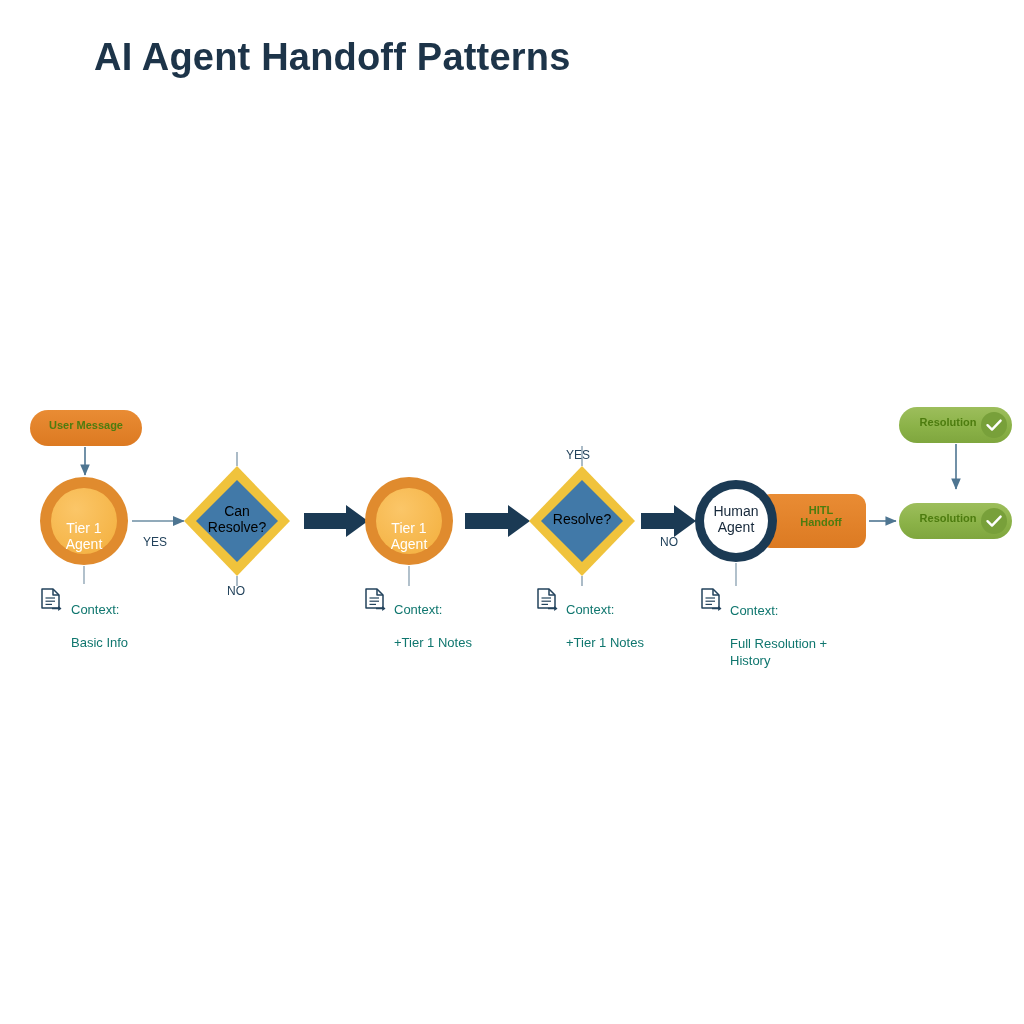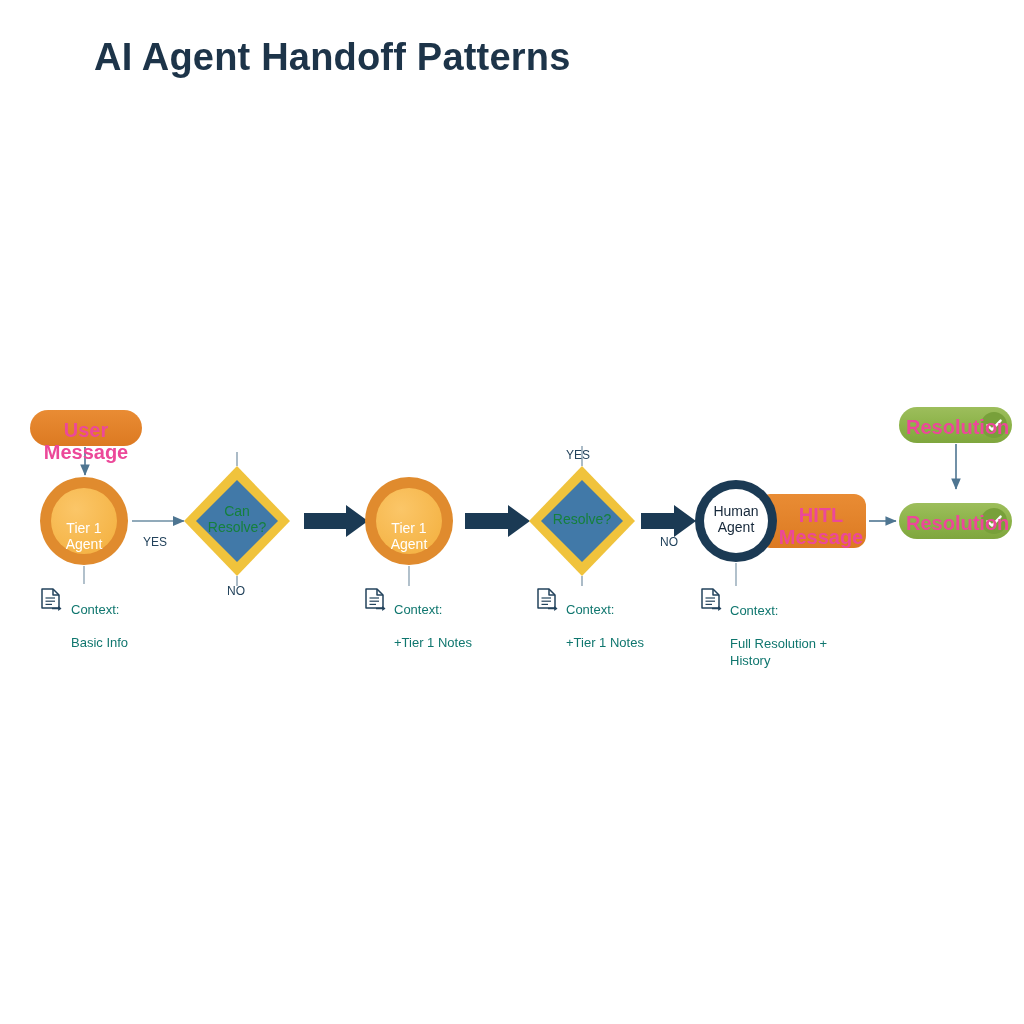--- a/index.html
+++ b/index.html
@@ -45,41 +45,41 @@
   
   .node-label {
     position: absolute;
     text-align: center;
     line-height: 1.12;
     pointer-events: none;
     white-space: pre-line;
   }
 
   .pill-label {
-    color: #ec4899;
-    font-size: 20px;
+    color: #4d7c0f;
+    font-size: 11px;
     font-weight: 600;
   }
 
   .circle-label-light {
     color: #ffffff;
     font-size: 14px;
     font-weight: 500;
     margin-top: 17px;
   }
 
   .circle-label-dark {
     color: #16283a;
     font-size: 14px;
     font-weight: 500;
     text-align: center;
   }
 
   .diamond-label {
-    color: #15803d;
+    color: #000000;
     font-size: 14px;
     font-weight: 500;
   }
 
   .edge-label {
     position: absolute;
     color: #23435c;
     font-size: 12px;
     font-weight: 400;
     white-space: nowrap;
@@ -252,21 +252,21 @@
 
   <div class="node-label circle-label-light" style="left:348px; top:504px; width:90px;">Tier 1
 Agent</div>
 
   <div class="node-label diamond-label" style="left:521px; top:512px; width:90px;">Resolve?</div>
 
   <div class="node-label circle-label-dark" style="left:675px; top:504px; width:90px;">Human
 Agent</div>
 
   <div class="node-label pill-label" style="left:760px; top:504px; width:90px;">HITL
-Message</div>
+Handoff</div>
 
   <div class="node-label pill-label" style="left:890px; top:416px; width:84px; text-align:center;">Resolution</div>
 
   <div class="node-label pill-label" style="left:890px; top:512px; width:84px; text-align:center;">Resolution</div>
 
   <div class="edge-label" style="left:127px; top:535px;">YES</div>
 
   <div class="edge-label" style="left:211px; top:584px;">NO</div>
 
   <div class="edge-label" style="left:550px; top:448px;">YES</div>

